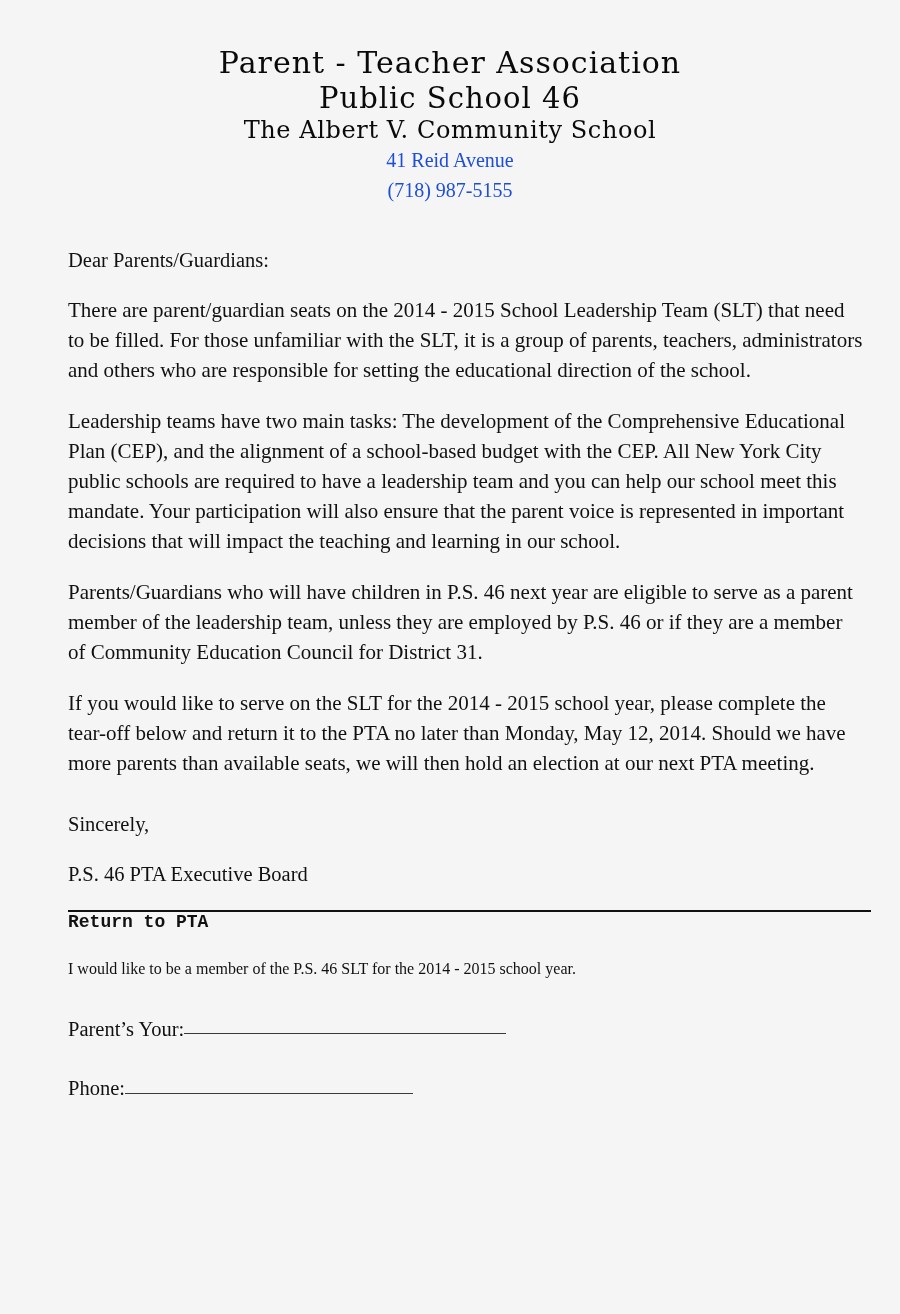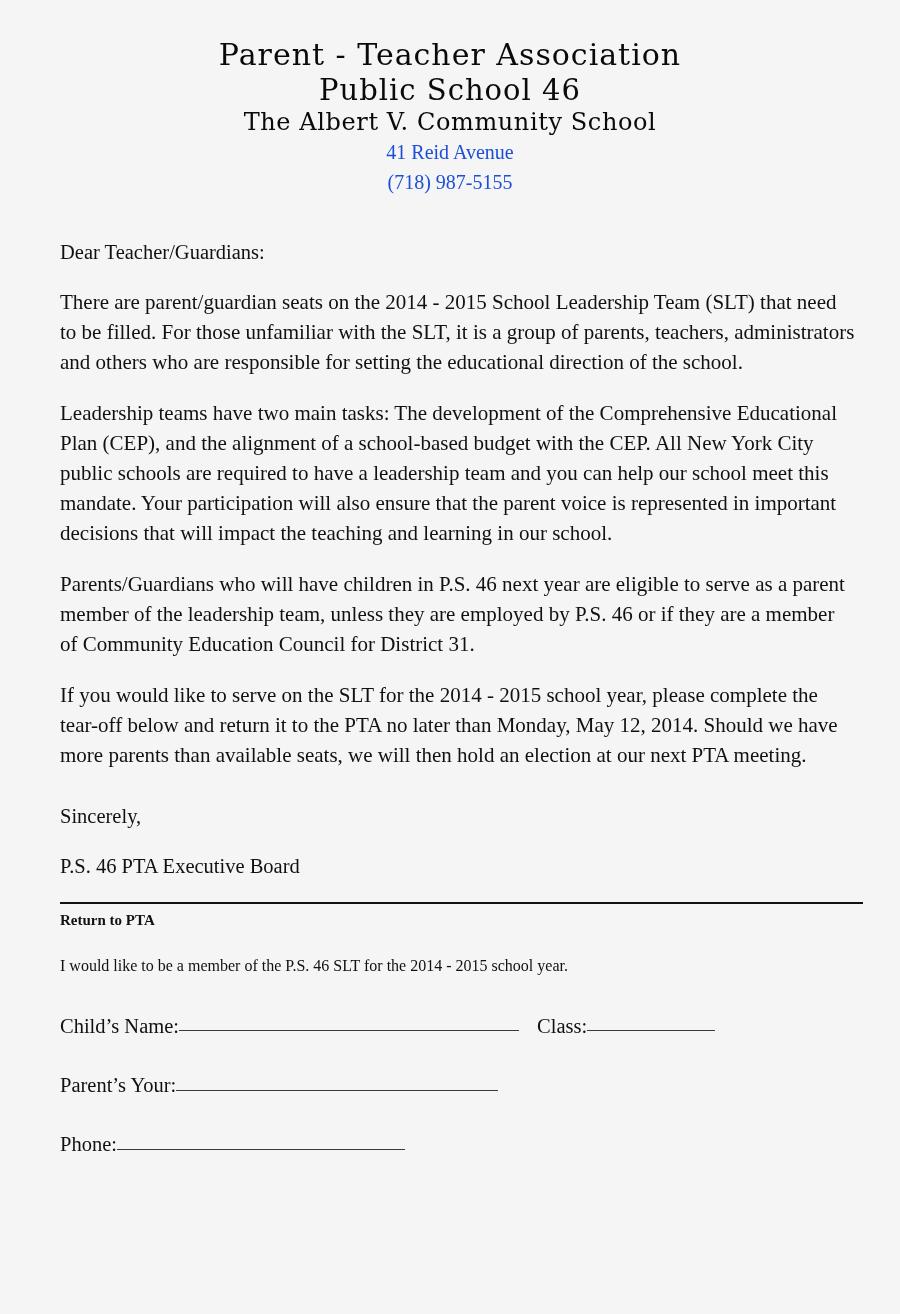--- a/index.html
+++ b/index.html
@@ -14,21 +14,21 @@
     font-family: "Liberation Serif", "DejaVu Serif", serif;
     color: #111111;
     overflow: hidden;
   }
 
   .page {
     position: relative;
     width: 900px;
     height: 1314px;
     box-sizing: border-box;
-    padding: 8px;
+    padding: 16px;
   }
 
   
   .letterhead {
     text-align: center;
     padding-top: 30px;
   }
   .lh-decorative {
     font-family: "DejaVu Serif", "Liberation Serif", serif;
     font-weight: 400;
@@ -81,23 +81,24 @@
   }
 
   
   .tear-rule {
     border: 0;
     border-top: 2.5px solid #111111;
     margin: 18px 52px 0 52px;
     width: 803px;
   }
   .tearoff-title {
-    font-size: 15px;
+    font-size: 18px;
     font-weight: bold;
-    margin-top: 8px;
+    margin-top: 0;
+    font-family: Liberation Mono, monospace;
   }
   .tearoff-intro {
     font-size: 16px;
     line-height: 1.4;
     margin-top: 26px;
   }
 
   
   .form-area {
     margin-top: 36px;
@@ -136,21 +137,21 @@
   <header class="letterhead">
     <div class="lh-decorative lh-line-1">Parent - Teacher Association</div>
     <div class="lh-decorative lh-line-2">Public School 46</div>
     <div class="lh-decorative lh-line-3">The Albert V. Community School</div>
     <div class="lh-address">41 Reid Avenue</div>
     <div class="lh-address">(718) 987-5155</div>
   </header>
 
   <section class="body-block">
 
-    <p class="salutation">Dear Teacher/Guardians:</p>
+    <p class="salutation">Dear Parents/Guardians:</p>
 
     <p class="para">There are parent/guardian seats on the 2014 - 2015 School Leadership Team (SLT) that need to be filled.  For those unfamiliar with the SLT, it is a group of parents, teachers, administrators and others who are responsible for setting the educational direction of the school.</p>
 
     <p class="para">Leadership teams have two main tasks: The development of the Comprehensive Educational Plan (CEP), and the alignment of a school-based budget with the CEP. All New York City public schools are required to have a leadership team and you can help our school meet this mandate.  Your participation will also ensure that the parent voice is represented in important decisions that will impact the teaching and learning in our school.</p>
 
     <p class="para">Parents/Guardians who will have children in P.S. 46 next year are eligible to serve as a parent member of the leadership team, unless they are employed by P.S. 46 or if they are a member of Community Education Council for District 31.</p>
 
     <p class="para">If you would like to serve on the SLT for the 2014 - 2015 school year, please complete the tear-off below and return it to the PTA no later than Monday,  May 12, 2014.  Should we have more parents than available seats, we will then hold an election at our next PTA meeting.</p>
 
     <p class="closing">Sincerely,</p>
@@ -160,23 +161,20 @@
   <hr class="tear-rule">
 
   <section class="body-block">
 
     <div class="tearoff-title">Return to PTA</div>
 
     <p class="tearoff-intro">I would like to be a member of the P.S. 46 SLT for the 2014 - 2015 school year.</p>
 
     <div class="form-area">
 
-      <div class="field-row">
-        <span class="field-label">Child’s Name:</span><span class="fill-line fill-child"></span><span class="gap-inline"></span><span class="field-label">Class:</span><span class="fill-line fill-class"></span>
-      </div>
 
       <div class="field-row">
         <span class="field-label">Parent’s Your:</span><span class="fill-line fill-parent"></span>
       </div>
 
       <div class="field-row">
         <span class="field-label">Phone:</span><span class="fill-line fill-phone"></span>
       </div>
 
     </div>

